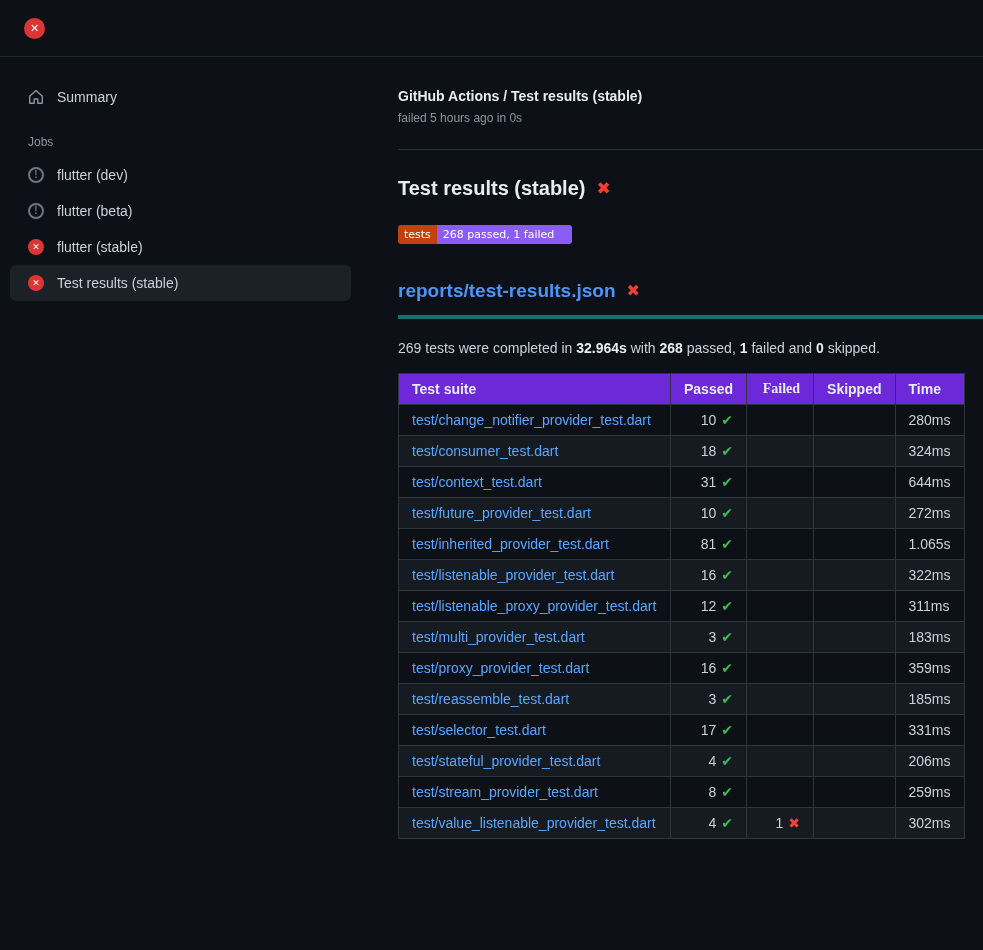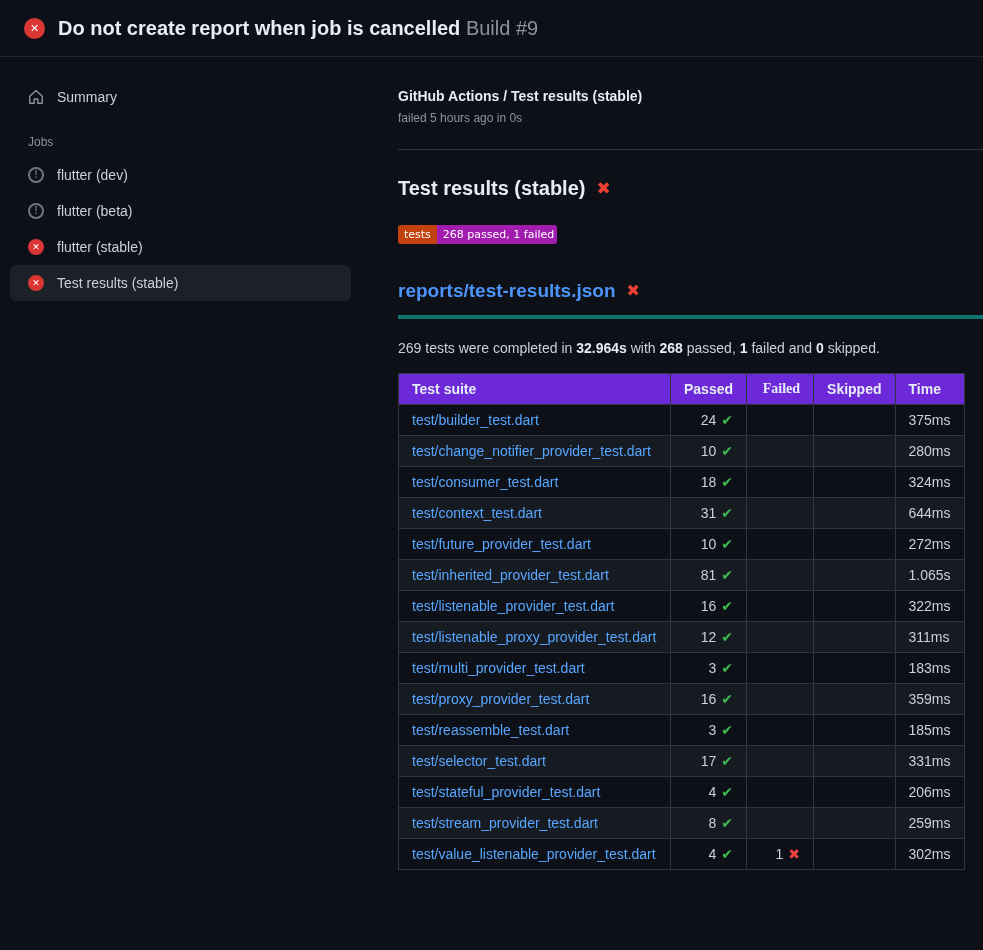--- a/index.html
+++ b/index.html
@@ -66,21 +66,21 @@
     font-family: "DejaVu Sans", sans-serif;
   }
   .heavy-x.h1x { font-size: 17px; }
   .heavy-x.h2x { font-size: 16px; }
 
   .badge {
     display: inline-flex; margin-top: 25px; border-radius: 3px; overflow: hidden;
     font-size: 11px; line-height: 1; font-family: "DejaVu Sans", sans-serif;
   }
   .badge .label { background: #c2410c; color: #fff; padding: 4px 6px 4px 6px; }
-  .badge .value { background: #a21caf; color: #fff; padding: 4px 3px 4px 6px; }
+  .badge .value { background: #8b5cf6; color: #fff; padding: 4px 18px 4px 6px; }
 
   .report-heading {
     display: flex; align-items: center; gap: 11px;
     margin-top: 36px; padding-bottom: 13px;
     border-bottom: 4px solid #0f766e;
     font-size: 19px; font-weight: 700;
   }
   .report-heading a { color: #4c94f8; text-decoration: none; }
 
   .summary { margin: 21px 0 0 0; color: #c9d1d9; }
@@ -110,21 +110,20 @@
   .pass-mark { color: #3fb950; }
   .fail-mark { color: #f0443b; }
 </style>
 </head>
 <body>
 
 <div class="app">
 
   <div class="run-header">
     <span class="fail-circle lg">✕</span>
-    <h1><span>Do not create report when job is cancelled</span> <span class="build">Build #9</span></h1>
   </div>
 
   <div class="layout">
 
     <aside class="sidebar">
       <div class="side-item">
         <span class="home-icon">
           <svg width="16" height="16" viewBox="0 0 16 16">
             <path d="M8 1.6 L14.3 7.2 L14.3 14.2 L9.8 14.2 L9.8 10 L6.2 10 L6.2 14.2 L1.7 14.2 L1.7 7.2 Z" fill="none" stroke="#8b949e" stroke-width="1.4" stroke-linejoin="round"></path>
           </svg>
@@ -180,27 +179,20 @@
           <tr>
             <th class="col-suite">Test suite</th>
             <th class="col-passed num">Passed</th>
             <th class="col-failed num">Failed</th>
             <th class="col-skipped num">Skipped</th>
             <th class="col-time">Time</th>
           </tr>
         </thead>
         <tbody id="results-body">
             <tr>
-              <td><a href="#" class="suite-link">test/builder_test.dart</a></td>
-              <td class="count"><span>24</span><span class="mark pass-mark">✔</span></td>
-              <td class="count"></td>
-              <td class="count"></td>
-              <td class="time">375ms</td>
-            </tr>
-            <tr>
               <td><a href="#" class="suite-link">test/change_notifier_provider_test.dart</a></td>
               <td class="count"><span>10</span><span class="mark pass-mark">✔</span></td>
               <td class="count"></td>
               <td class="count"></td>
               <td class="time">280ms</td>
             </tr>
             <tr>
               <td><a href="#" class="suite-link">test/consumer_test.dart</a></td>
               <td class="count"><span>18</span><span class="mark pass-mark">✔</span></td>
               <td class="count"></td>

